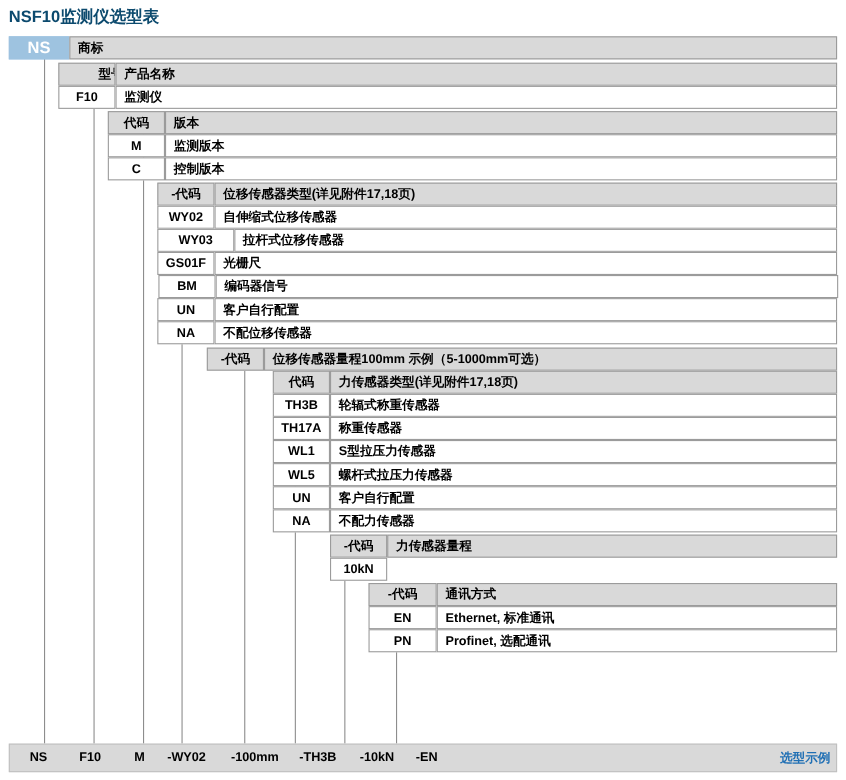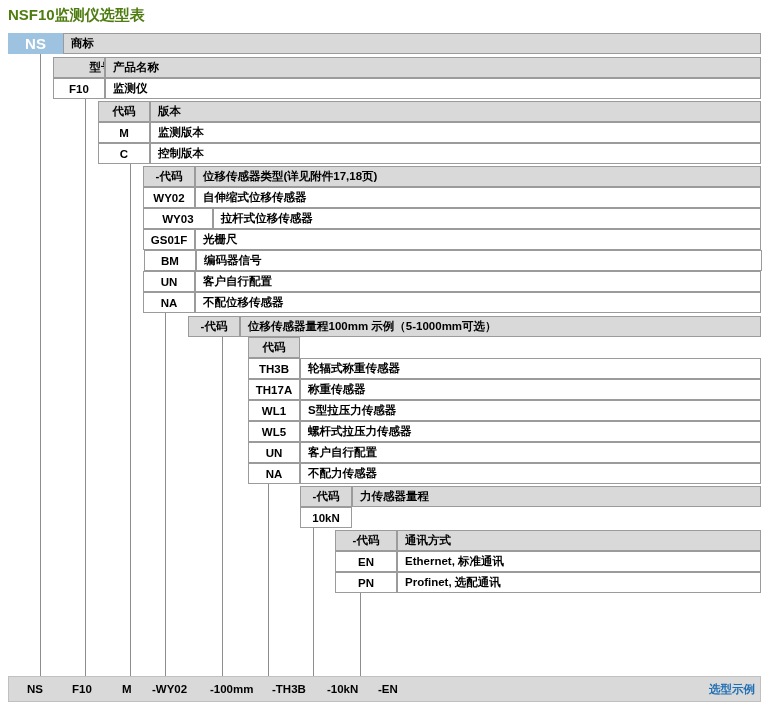--- a/index.html
+++ b/index.html
@@ -7,21 +7,21 @@
     width:769px;height:709px;
     background:#ffffff;
     font-family:"Liberation Sans","DejaVu Sans",sans-serif;
     font-size:12px;
     color:#000;
     position:relative;
     overflow:hidden;
   }
   #title{
     position:absolute;left:8px;top:6px;
-    font-size:15px;font-weight:bold;color:#4d7c0f;
+    font-size:15px;font-weight:bold;color:#0c4a6e;
     letter-spacing:0px;
   }
   .row{
     position:absolute;
     height:21px;
     box-sizing:border-box;
     display:flex;
     align-items:stretch;
   }
   .cell{
@@ -154,20 +154,21 @@
   <div class="cell desc" style="width:566px;">不配位移传感器</div>
 </div>
 
 <div class="row" style="left:188px;top:316px;width:573px;">
   <div class="cell code hdr" style="width:52px;">-代码</div>
   <div class="cell desc hdr" style="width:521px;">位移传感器量程100mm  示例（5-1000mm可选）</div>
 </div>
 
 <div class="row" style="left:248px;top:337px;width:513px;">
   <div class="cell code hdr" style="width:52px;">代码</div>
+  <div class="cell desc hdr" style="width:461px;">力传感器类型(详见附件17,18页)</div>
 </div>
 <div class="row" style="left:248px;top:358px;width:513px;">
   <div class="cell code" style="width:52px;">TH3B</div>
   <div class="cell desc" style="width:461px;">轮辐式称重传感器</div>
 </div>
 <div class="row" style="left:248px;top:379px;width:513px;">
   <div class="cell code" style="width:52px;">TH17A</div>
   <div class="cell desc" style="width:461px;">称重传感器</div>
 </div>
 <div class="row" style="left:248px;top:400px;width:513px;">

